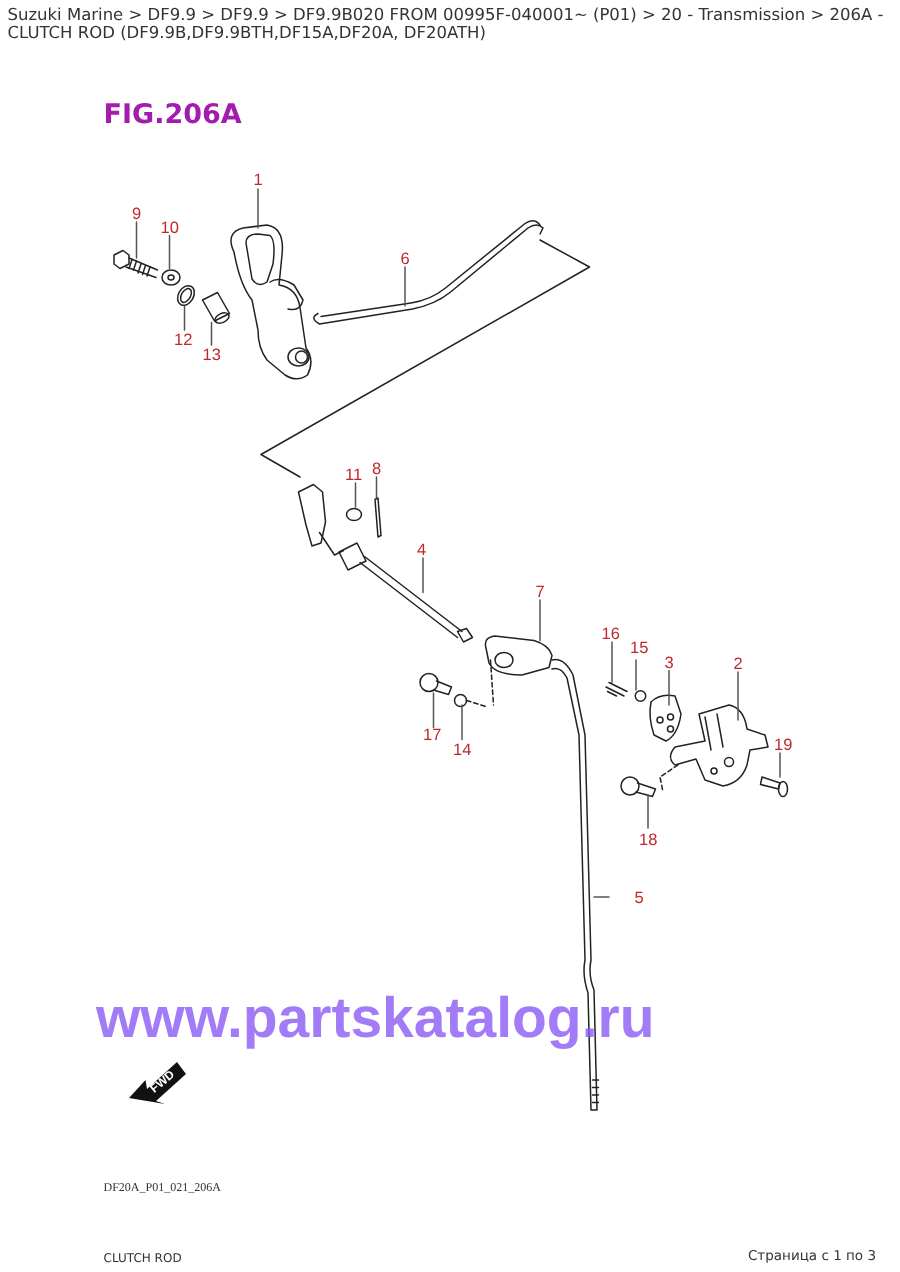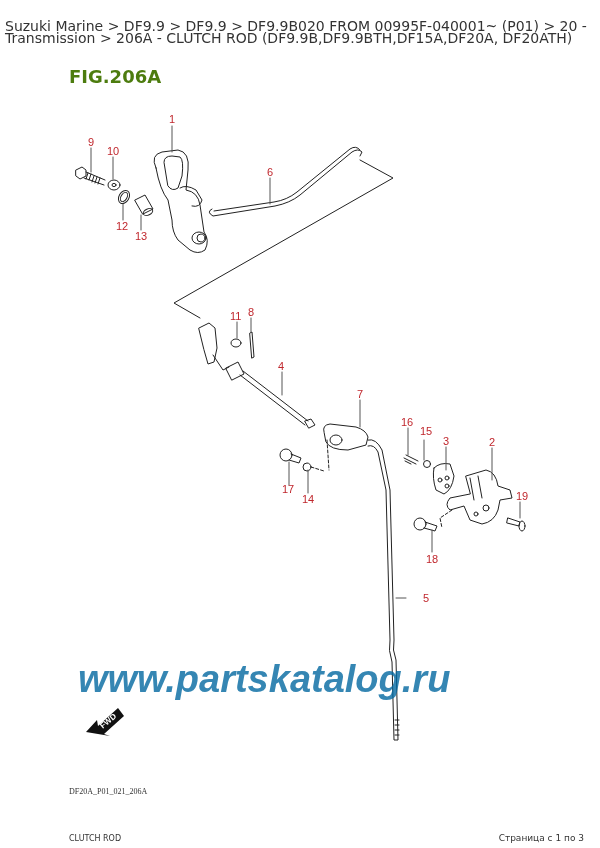--- a/index.html
+++ b/index.html
@@ -1,21 +1,21 @@
 <!DOCTYPE html>
 <html><head>
   <meta charset="utf-8">
   <style>
     html, body { margin:0; padding:0; background:#ffffff; }
     body { width:600px; height:848px; position:relative; overflow:hidden; font-family:"DejaVu Sans", sans-serif; }
-    .breadcrumb { position:absolute; left:5px; top:20px; width:590px; font-size:14px; line-height:12px; color:#333333; }
-    .fig-title { position:absolute; left:69px; top:66px; font-size:18px; font-weight:bold; color:#4d7c0f; letter-spacing:0px; }
+    .breadcrumb { position:absolute; left:5px; top:4px; width:590px; font-size:11px; line-height:12px; color:#333333; }
+    .fig-title { position:absolute; left:69px; top:66px; font-size:18px; font-weight:bold; color:#a21caf; letter-spacing:0px; }
     svg.diagram { position:absolute; left:0; top:0; }
     .callout { font-family:"Liberation Sans", sans-serif; font-size:11px; fill:#c0272d; }
-    .watermark { position:absolute; left:64px; top:658px; font-family:"Liberation Sans", sans-serif; font-weight:bold; font-style:italic; font-size:38px; color:#0369a1; opacity:0.8; letter-spacing:0px; white-space:nowrap;margin-left:14px; }
+    .watermark { position:absolute; left:64px; top:658px; font-family:"Liberation Sans", sans-serif; font-weight:bold; font-size:38px; color:#8b5cf6; opacity:0.8; letter-spacing:0px; white-space:nowrap; }
     .footer-code { position:absolute; left:69px; top:787px; font-size:8px; color:#333333; font-family:Liberation Serif, serif; }
     .footer-name { position:absolute; left:69px; top:834px; font-size:8px; color:#333333; font-family:"DejaVu Sans", sans-serif; }
     .pager { position:absolute; right:16px; top:833px; font-size:9px; color:#333333; }
   </style>
 </head>
 <body>
 
 <div class="breadcrumb">Suzuki Marine &gt; DF9.9 &gt; DF9.9 &gt; DF9.9B020 FROM 00995F-040001~ (P01) &gt; 20 - Transmission &gt; 206A - CLUTCH ROD (DF9.9B,DF9.9BTH,DF15A,DF20A, DF20ATH)</div>
 <div class="fig-title">FIG.206A</div>
 

